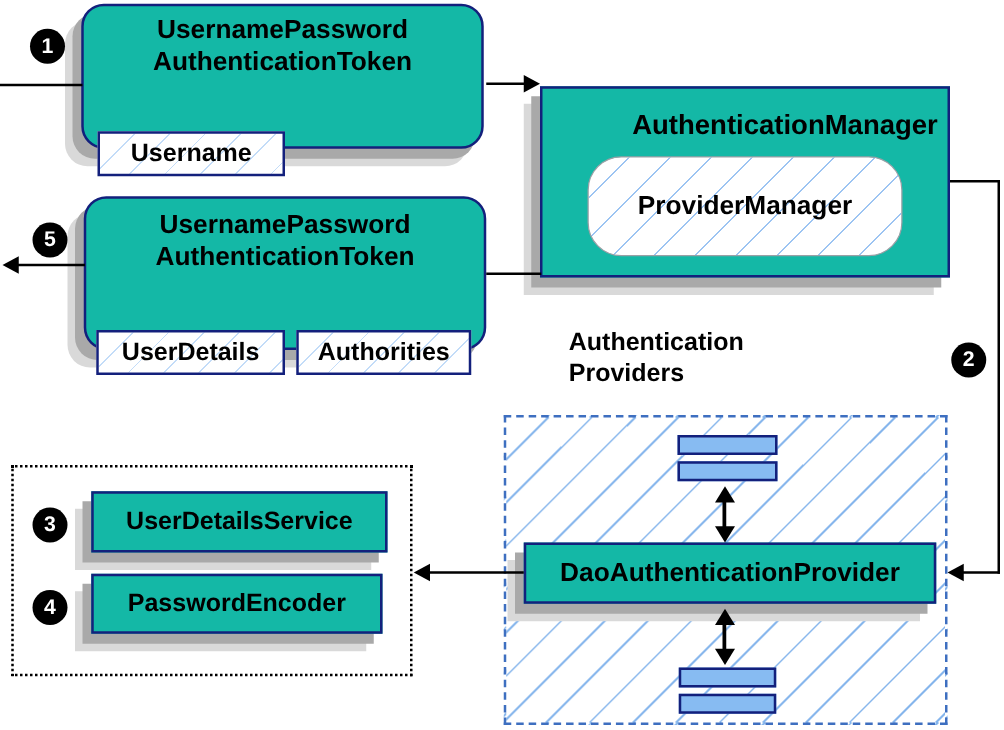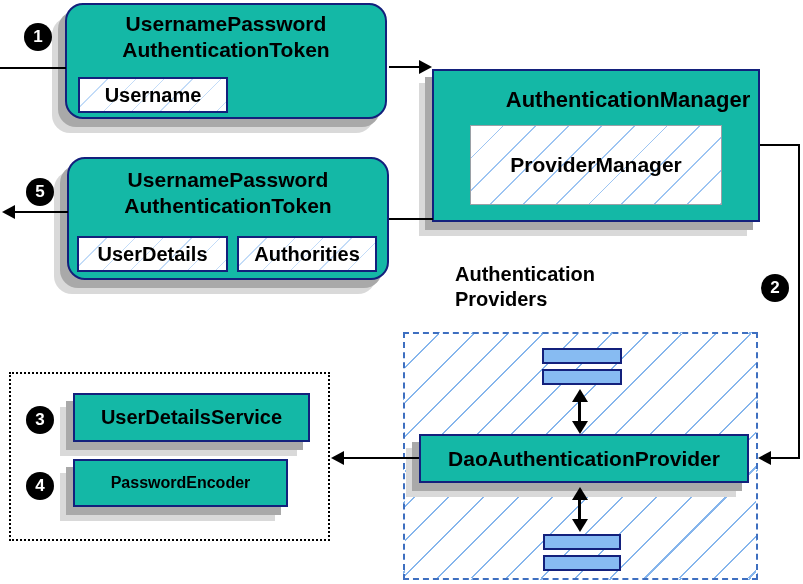--- a/index.html
+++ b/index.html
@@ -11,24 +11,24 @@
   .abs{position:absolute;box-sizing:border-box;}
   .bluebox{
     background:#14b8a6;border:2.5px solid #13207C;
   }
   .shadow{box-shadow:-7px 8px 0 #A9A9A9,-13px 14px 0 #D9D9D9;}
   .rounded{border-radius:18px;}
   .node-title{white-space:pre-line;text-align:center;font-size:21px;line-height:26px;}
   .field{
     position:absolute;background:#fff;border:2.5px solid #13207C;
     background-image:repeating-linear-gradient(135deg,transparent 0 19px,#C3DCF8 19px 20px);
-    text-align:center;font-size:20px;display:flex;align-items:center;justify-content:center;
+    text-align:center;font-size:20px;display:flex;align-items:center;justify-content:center;margin-top:28px;
   }
   .hatch-big{background-image:repeating-linear-gradient(135deg,transparent 0 23px,#85B5EC 23px 24.5px);}
-  .hatch-mid{background-image:repeating-linear-gradient(135deg,transparent 0 22px,#9CC4F2 22px 23.2px);}
+  .hatch-mid{background-image:repeating-linear-gradient(135deg,transparent 0 22px,#9CC4F2 22px 23.2px);border-radius:27px;}
   .dashedbox{border:2px dashed #3E6FC0;background-color:#fff;}
   .dottedbox{border:2.5px dotted #000;background:#fff;}
   .badge{
     width:28px;height:28px;border-radius:50%;background:#000;color:#fff;
     font-size:17px;line-height:28px;text-align:center;
   }
   .line{background:#000;}
   .head-right{width:0;height:0;border-top:7px solid transparent;border-bottom:7px solid transparent;border-left:13px solid #000;}
   .head-left{width:0;height:0;border-top:7px solid transparent;border-bottom:7px solid transparent;border-right:13px solid #000;}
   .darrow{width:18px;height:45px;}
@@ -70,21 +70,21 @@
     <div class="abs node-title" style="left:0;top:8px;width:100%;">UsernamePassword
 AuthenticationToken</div>
     <div class="field" style="left:8px;top:77px;width:147px;height:32px;">UserDetails</div>
     <div class="field" style="left:168px;top:77px;width:136px;height:32px;">Authorities</div>
   </div>
 
   <div class="abs bluebox shadow centered-label" style="left:419px;top:434px;width:330px;height:49px;font-size:21px;">DaoAuthenticationProvider</div>
 
   <div class="abs bluebox shadow centered-label" style="left:73px;top:393px;width:237px;height:49px;font-size:20px;">UserDetailsService</div>
 
-  <div class="abs bluebox shadow centered-label" style="left:73px;top:459px;width:215px;height:48px;font-size:16px;">PasswordEncoder</div>
+  <div class="abs bluebox shadow centered-label" style="left:73px;top:459px;width:233px;height:48px;font-size:20px;">PasswordEncoder</div>
 
   <div class="abs line" style="left:0;top:67px;width:66px;height:2px;"></div>
 
   <div class="abs line" style="left:389px;top:66px;width:31px;height:2px;"></div>
   <div class="abs head-right" style="left:419px;top:60px;"></div>
 
   <div class="abs line" style="left:389px;top:218px;width:44px;height:2px;"></div>
 
   <div class="abs line" style="left:12px;top:211px;width:56px;height:2px;"></div>
   <div class="abs head-left" style="left:2px;top:205px;"></div>

